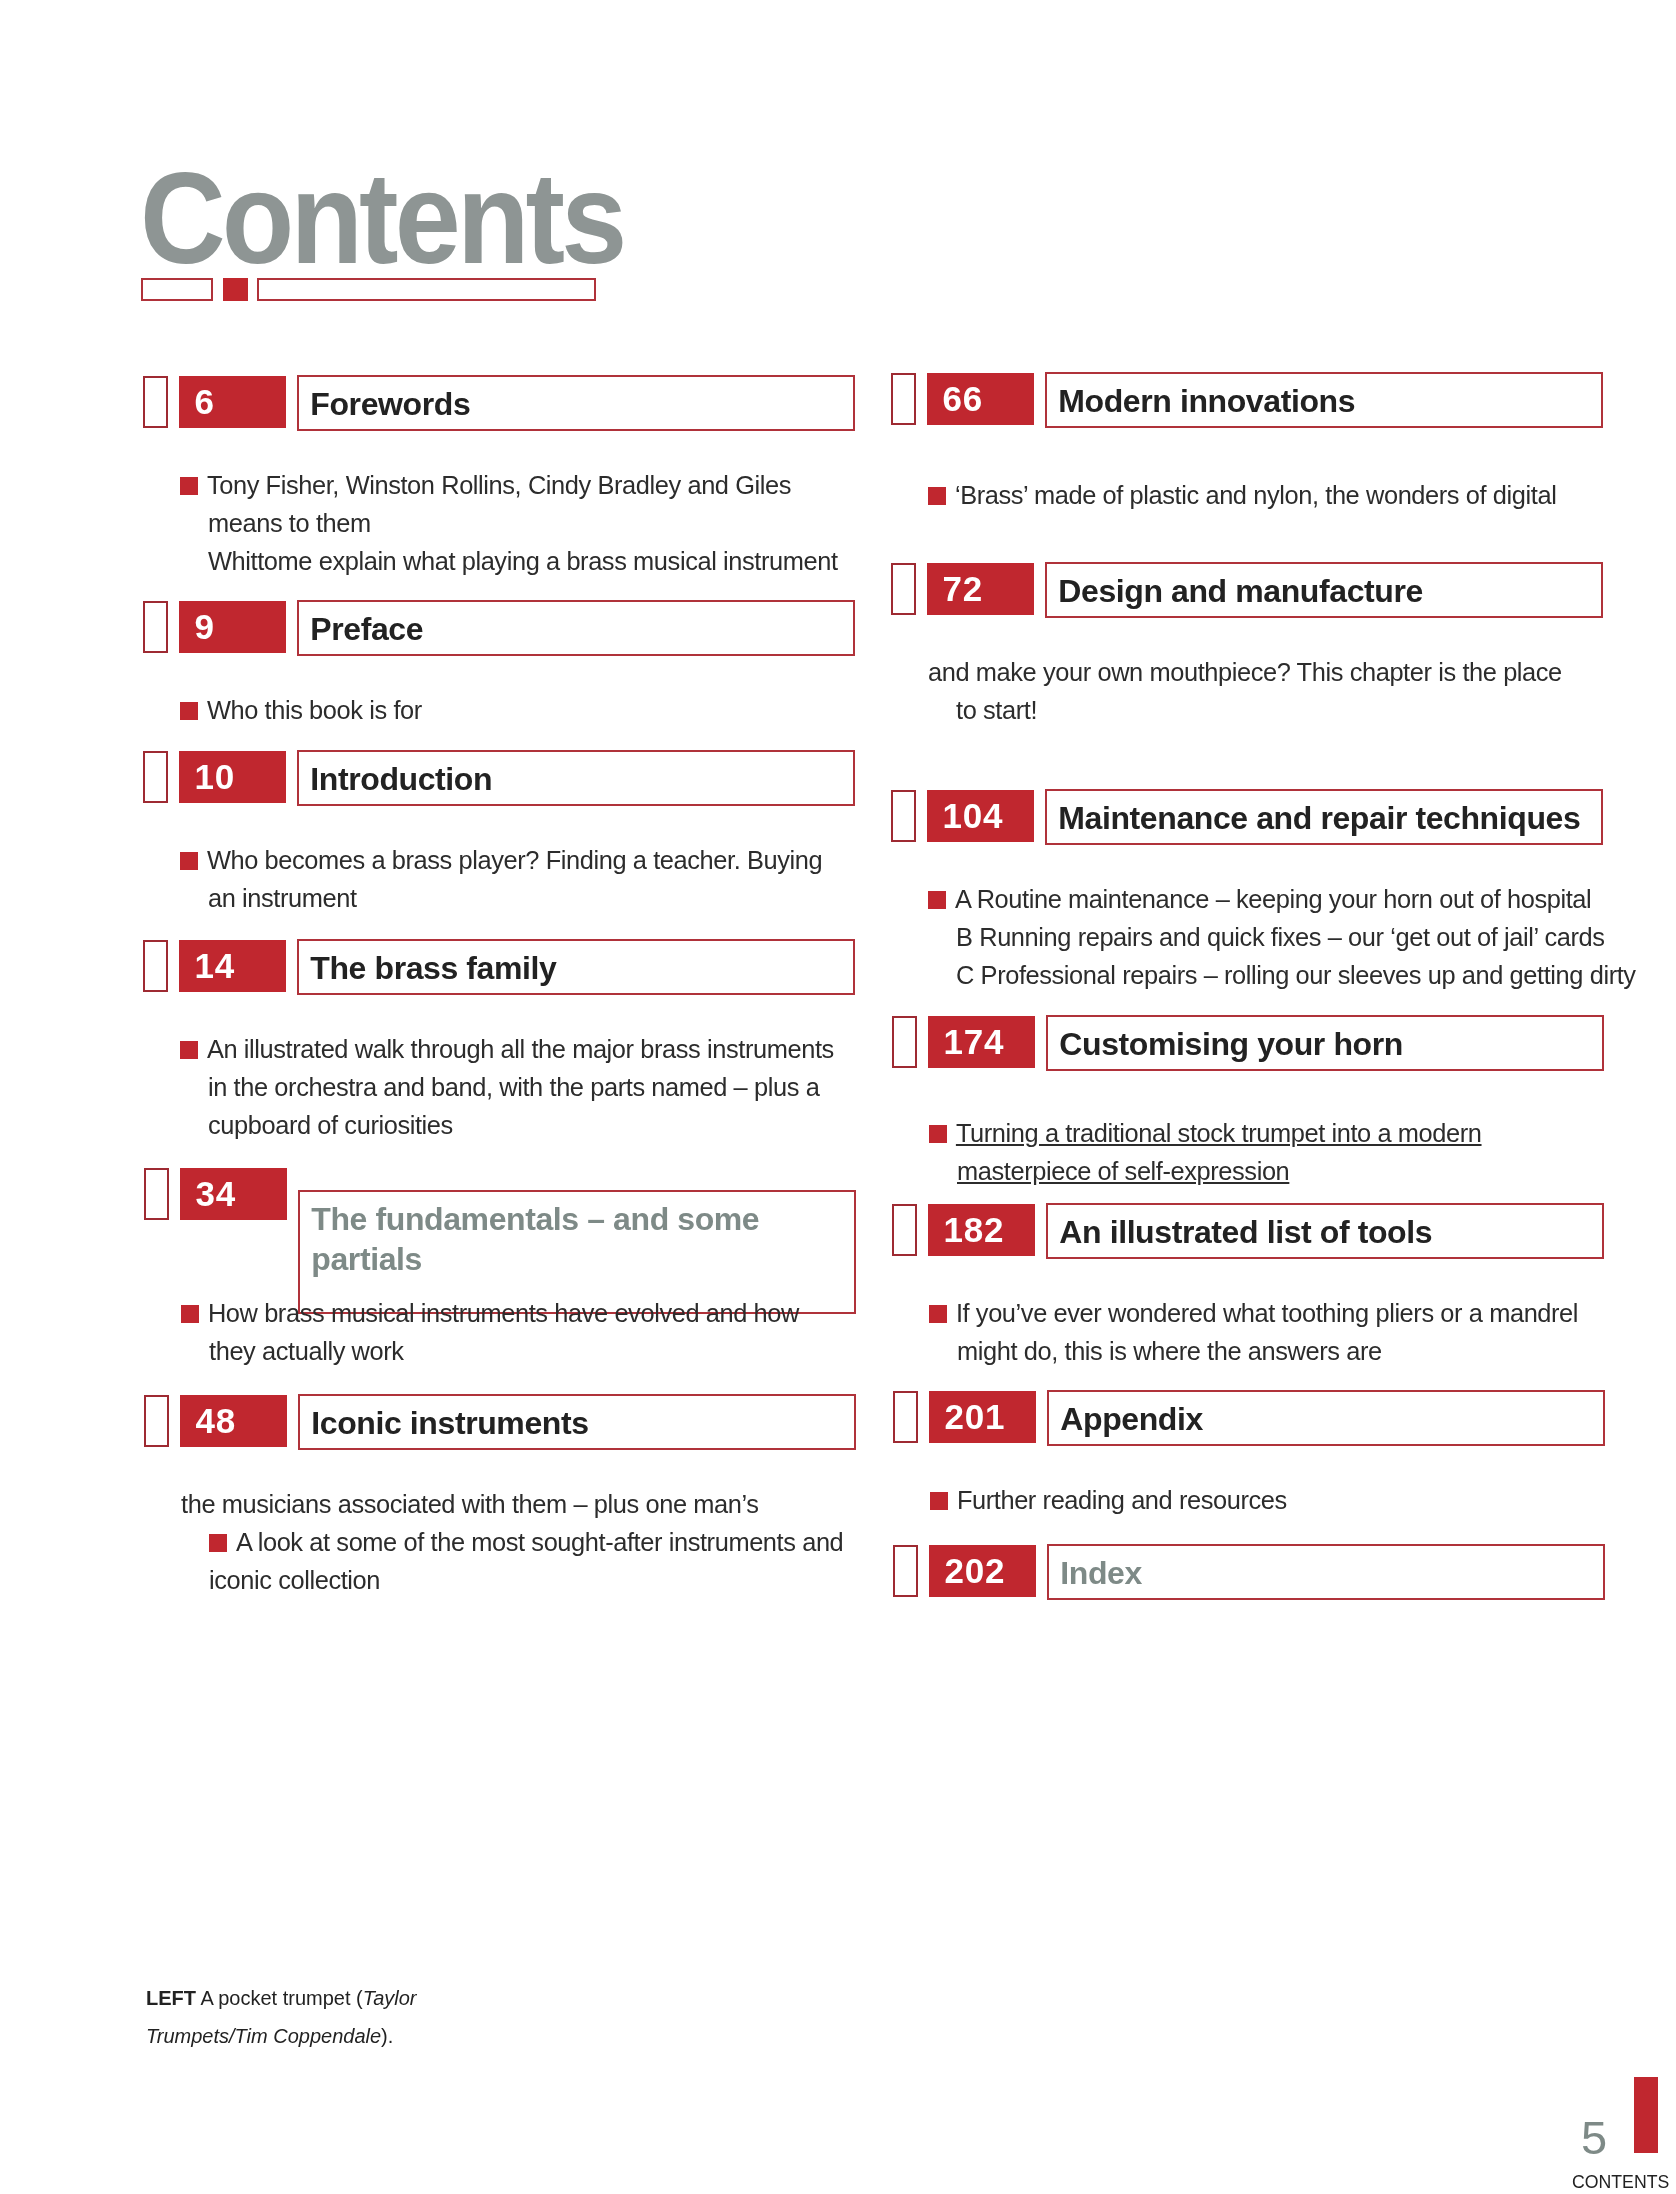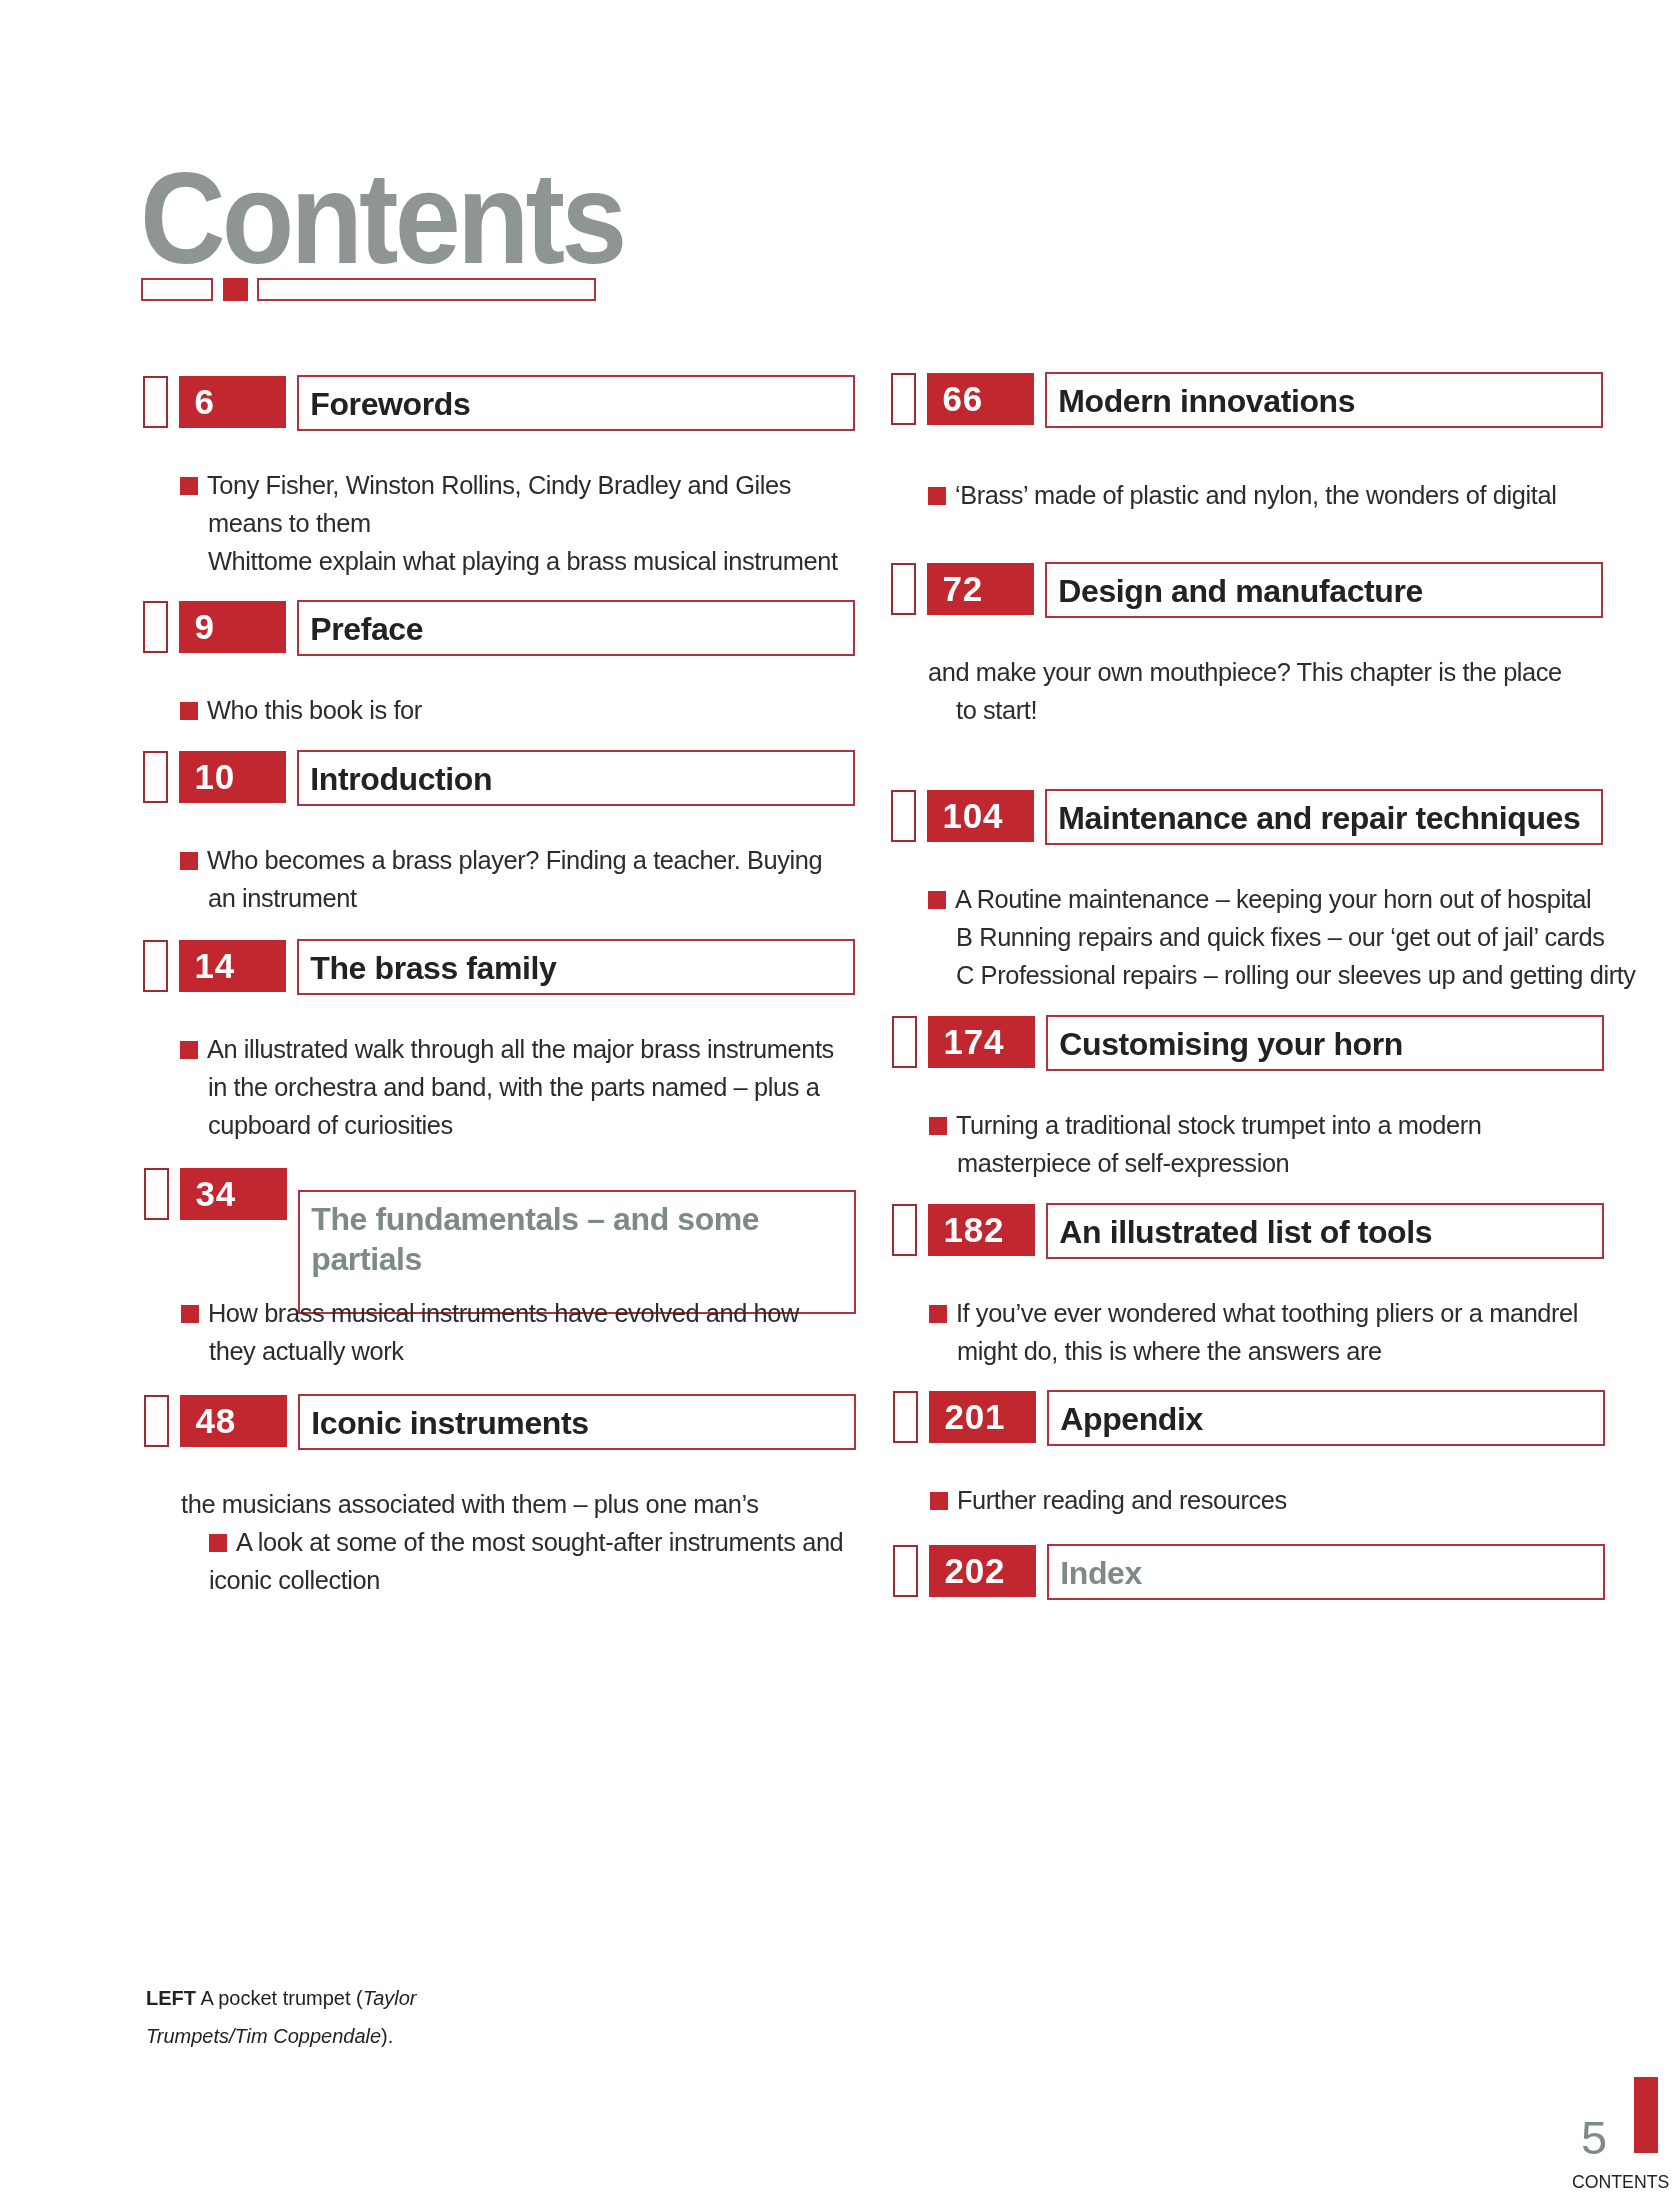--- a/index.html
+++ b/index.html
@@ -134,21 +134,21 @@
     <span class="line"><span class="bullet"></span><span>A Routine maintenance – keeping your horn out of hospital</span></span>
     <span class="line">B Running repairs and quick fixes – our ‘get out of jail’ cards</span>
     <span class="line">C Professional repairs – rolling our sleeves up and getting dirty</span>
   </div>
 </div>
 
 <div class="entry" style="left:892px; top:1016px;">
   <div class="mark"></div>
   <div class="num">174</div>
   <div class="title">Customising your horn</div>
-  <div class="desc" style="top:90px;">
+  <div class="desc" style="top:98px;text-decoration:underline;">
     <span class="line"><span class="bullet"></span><span>Turning a traditional stock trumpet into a modern</span></span>
     <span class="line">masterpiece of self-expression</span>
   </div>
 </div>
 
 <div class="entry" style="left:892px; top:1204px;">
   <div class="mark"></div>
   <div class="num">182</div>
   <div class="title">An illustrated list of tools</div>
   <div class="desc" style="top:90px;">

